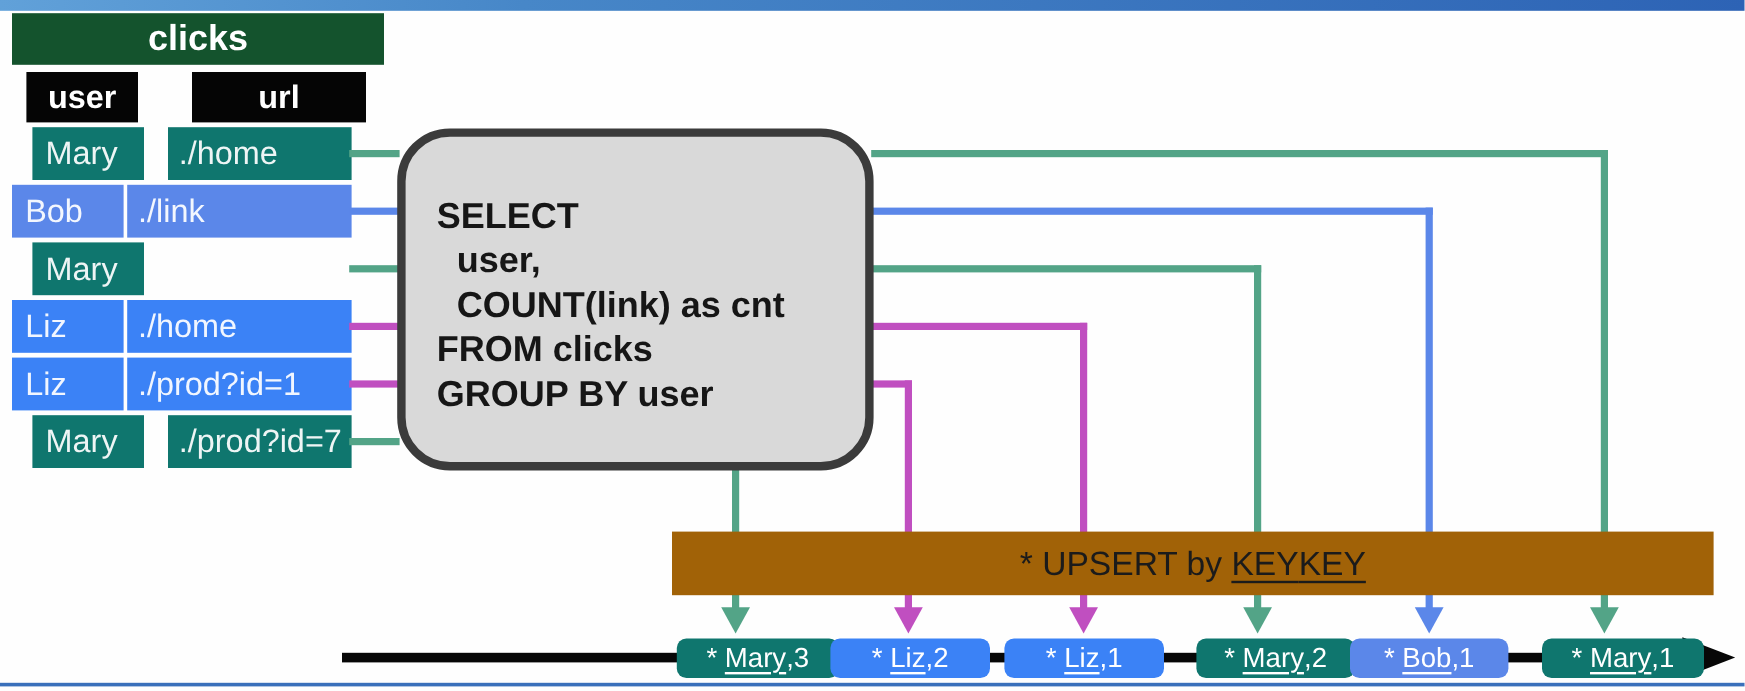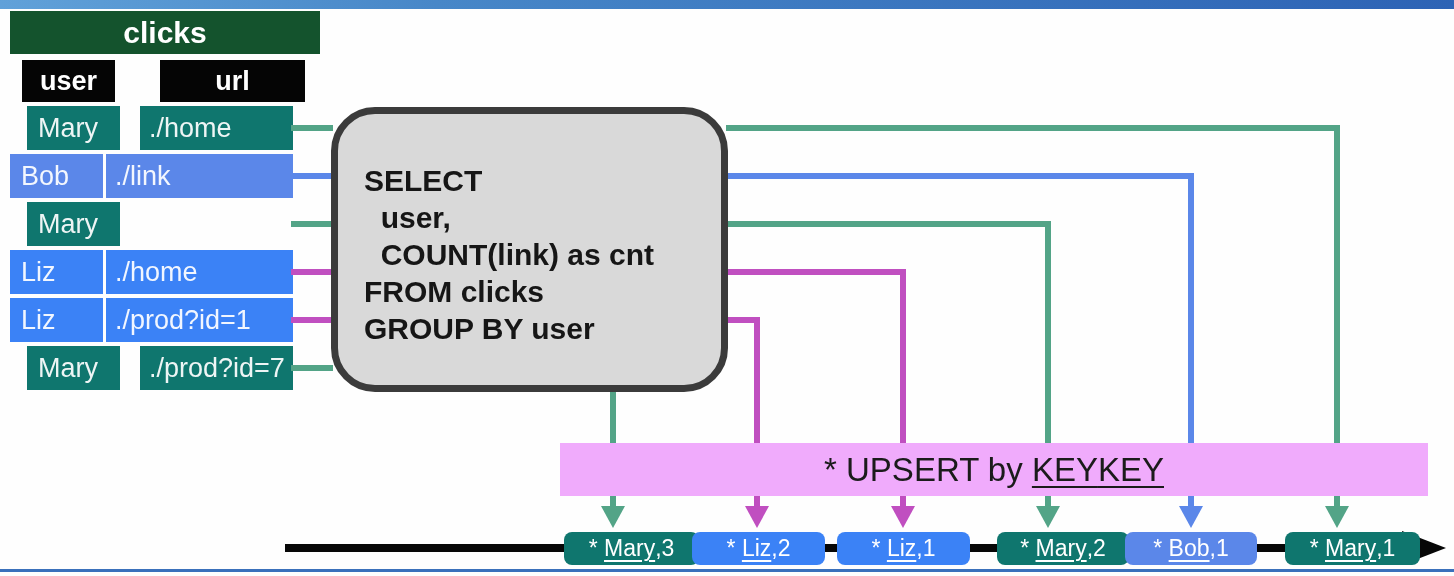--- a/index.html
+++ b/index.html
@@ -34,22 +34,22 @@
   
   .h6{position:absolute;height:6px;z-index:1;}
   .v6{position:absolute;width:6px;z-index:1;}
   .ln-green{background:#53a487;} .ln-blue{background:#5b87e9;} .ln-magenta{background:#c04fc0;}
 
   .arrow{position:absolute;width:0;height:0;z-index:3;
          border-left:12px solid transparent;border-right:12px solid transparent;border-top:22px solid #000;}
   .arrow.green{border-top-color:#53a487;} .arrow.blue{border-top-color:#5b87e9;} .arrow.magenta{border-top-color:#c04fc0;}
 
   
-  .band{position:absolute;left:560px;top:443px;width:868px;height:53px;background:#f0abfc;z-index:2;
-        display:flex;align-items:center;justify-content:center;font-size:33px;color:#1b1b1b;white-space:pre;}
+  .band{position:absolute;left:560px;top:443px;width:868px;height:53px;background:#a16207;z-index:2;
+        display:flex;align-items:center;justify-content:center;font-size:28px;color:#1b1b1b;white-space:pre;}
   .band .u{text-decoration:underline;text-underline-offset:5px;text-decoration-thickness:2px;}
 
   
   .timeline{position:absolute;left:285px;top:544px;width:1122px;height:8px;background:#070707;z-index:2;}
   .timeline-head{position:absolute;left:1402px;top:531px;width:0;height:0;z-index:2;
         border-top:17px solid transparent;border-bottom:17px solid transparent;border-left:44px solid #070707;}
 
   
   .rbox{position:absolute;top:532px;height:33px;border-radius:8px;z-index:3;
         display:flex;align-items:center;justify-content:center;color:#fff;font-size:23px;white-space:pre;}

